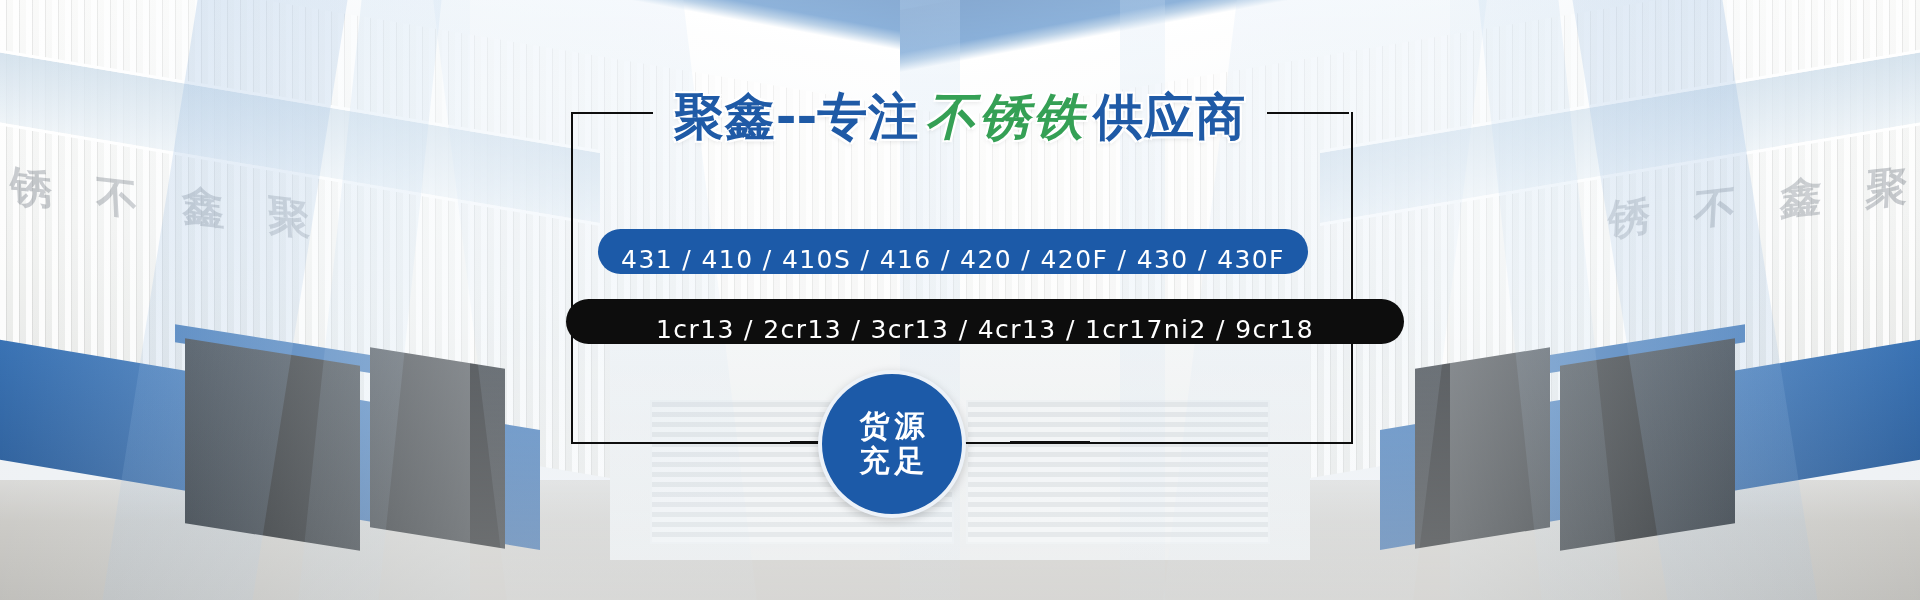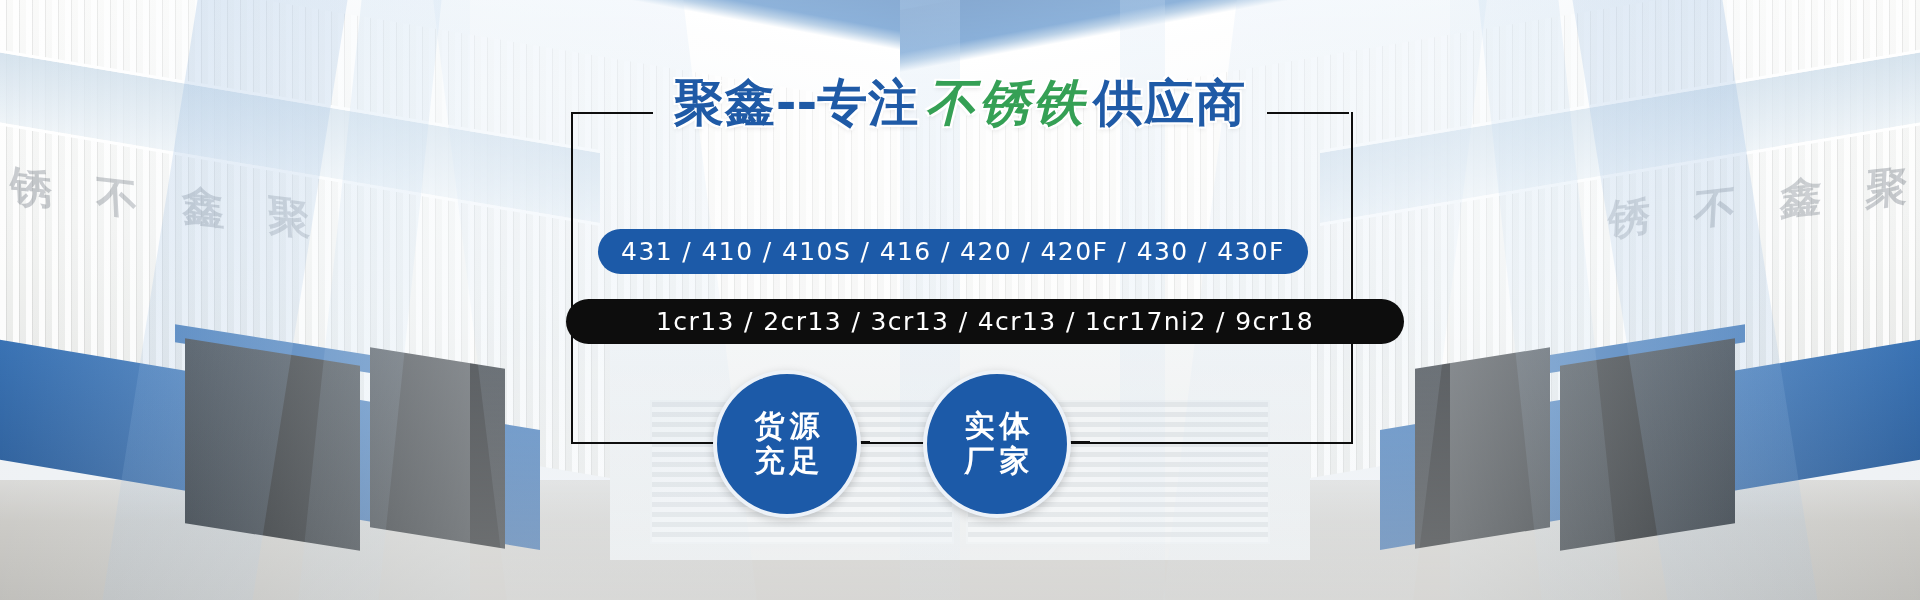--- a/index.html
+++ b/index.html
@@ -156,34 +156,34 @@
   
   .bracket{
     position:absolute;left:571px;top:112px;width:778px;height:330px;
     border:2px solid #0e0e0e;border-top:none;
   }
   .bracketTopL{position:absolute;left:571px;top:112px;width:82px;height:2px;background:#0e0e0e;}
   .bracketTopR{position:absolute;left:1267px;top:112px;width:82px;height:2px;background:#0e0e0e;}
 
   
   .headline{
-    position:absolute;left:0;top:78px;width:1920px;
+    position:absolute;left:0;top:92px;width:1920px;
     text-align:center;white-space:nowrap;
     font-family:"DejaVu Sans","Liberation Sans",sans-serif;
     font-size:50px;font-weight:700;line-height:1;letter-spacing:1px;
   }
   .hl-blue{color:#1f5aa6;
     text-shadow:2px 2px 0 #ffffff,-2px 2px 0 #ffffff,2px -2px 0 #ffffff,-2px -2px 0 #ffffff,0 3px 5px rgba(0,0,0,.10);}
   .hl-green{color:#35a055;font-style:italic;letter-spacing:4px;padding:0 6px;
     text-shadow:2px 2px 0 #ffffff,-2px 2px 0 #ffffff,2px -2px 0 #ffffff,-2px -2px 0 #ffffff,0 3px 5px rgba(0,0,0,.10);}
   .hl-dash{color:#1f5aa6;letter-spacing:0;}
 
   
   .pill{
-    position:absolute;display:flex;align-items:center;justify-content:center;
+    position:absolute;display:flex;align-items:flex-end;justify-content:center;
     border-radius:26px;white-space:nowrap;
     font-family:"DejaVu Sans","Liberation Sans",sans-serif;
     font-size:25px;font-weight:400;color:#ffffff;letter-spacing:1.4px;
   }
   .pill-blue{left:598px;top:229px;width:710px;height:45px;background:#1c5aa8;}
   .pill-black{left:566px;top:299px;width:838px;height:45px;background:#0d0d0d;}
 
   
   .connect{position:absolute;height:2px;background:#0e0e0e;top:441px;}
   .connect1{left:790px;width:80px;}
@@ -283,20 +283,16 @@
     </div>
 
     <div class="connect connect1"></div>
     <div class="connect connect2"></div>
 
     <div class="circles">
       <div class="circle c-blue">
         <span>货源</span>
         <span>充足</span>
       </div>
-      <div class="circle c-blue">
-        <span>实体</span>
-        <span>厂家</span>
-      </div>
     </div>
 
   </div>
 </div>
 
 </body></html>

